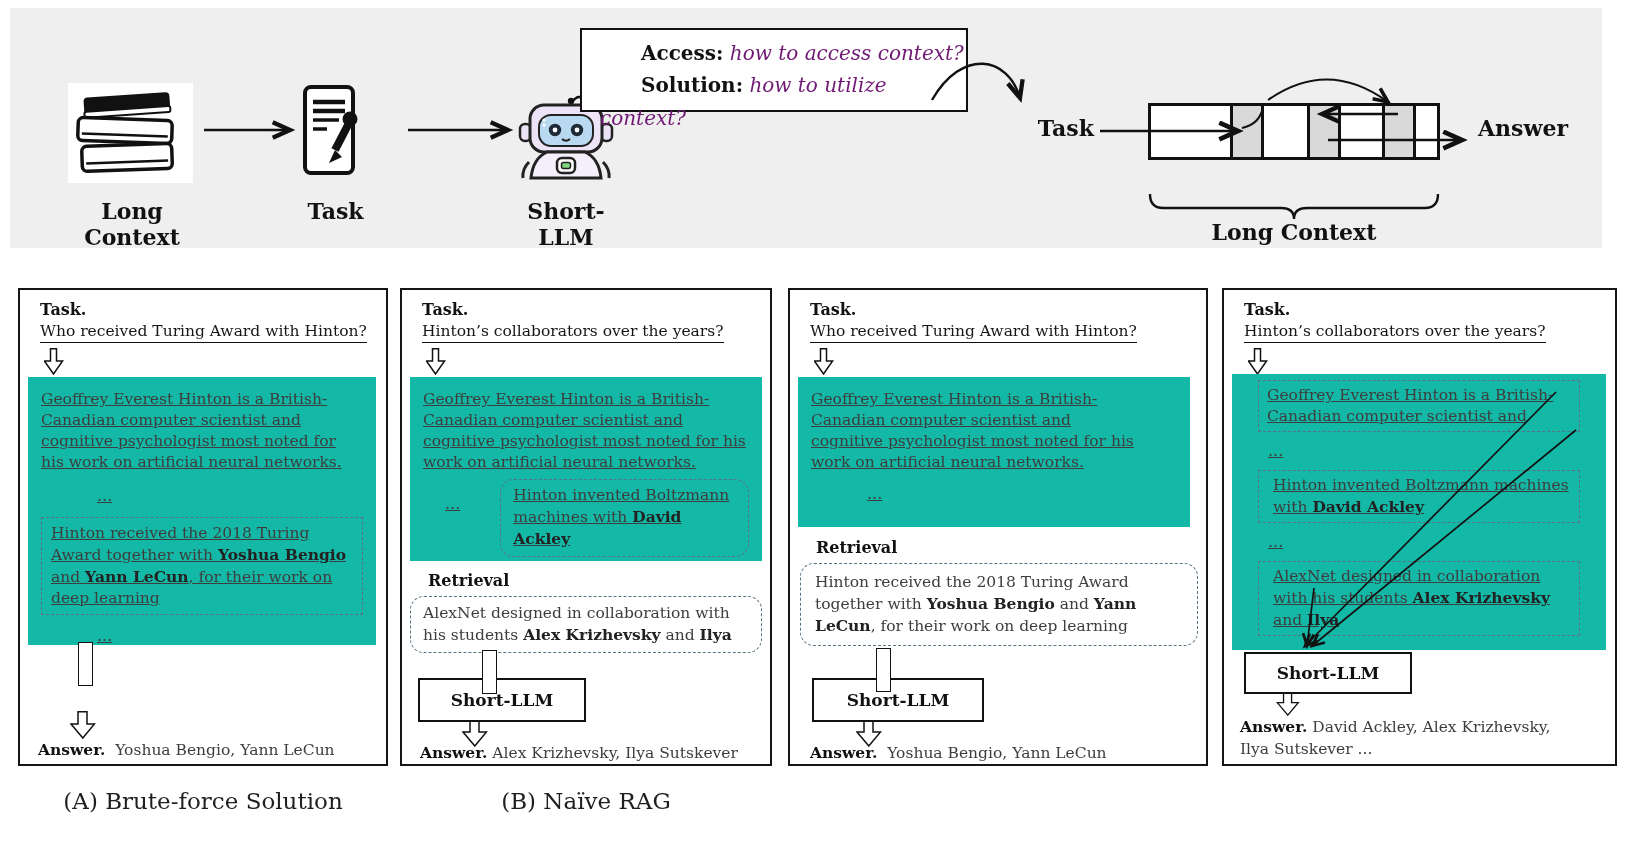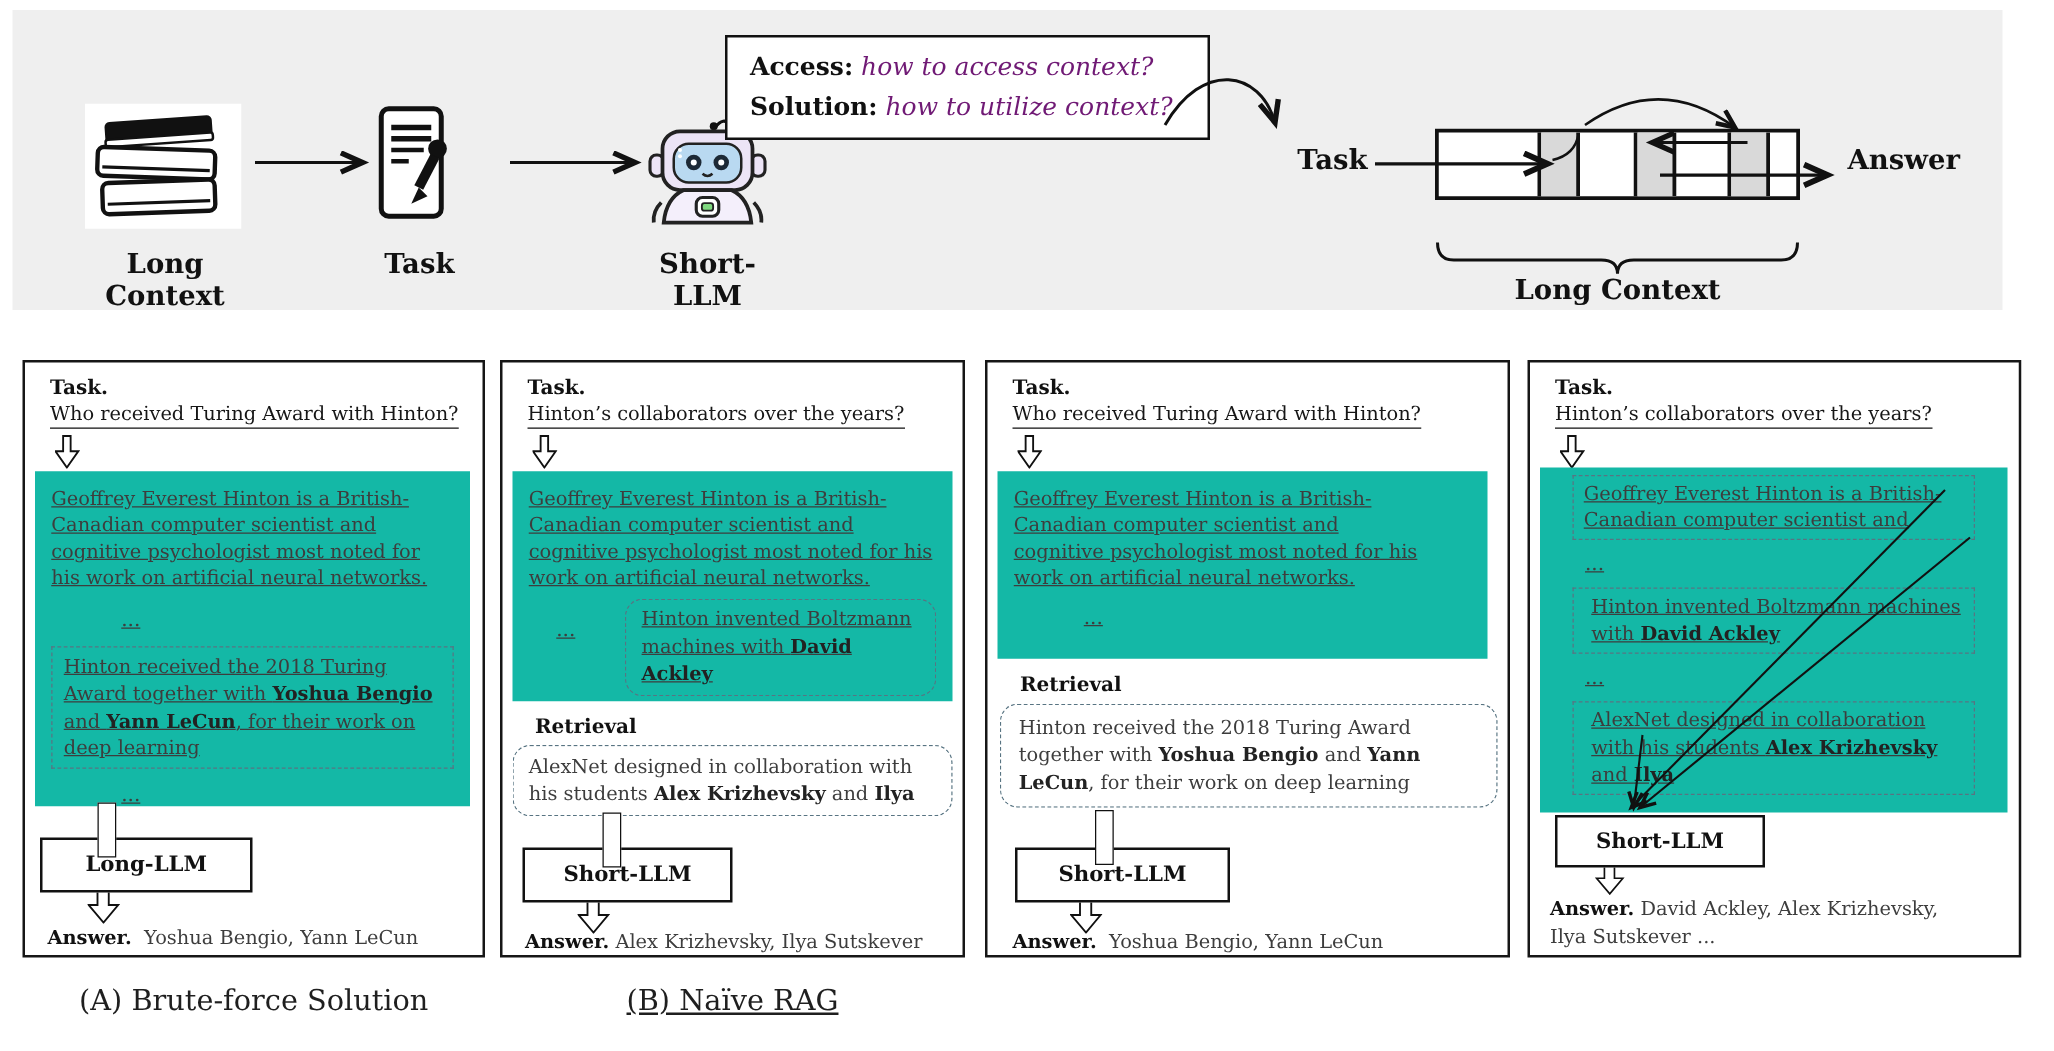--- a/index.html
+++ b/index.html
@@ -4,21 +4,21 @@
 <style>
   html,body{margin:0;padding:0;background:#fff;}
   #canvas{position:relative;width:1643px;height:841px;background:#fff;
           font-family:"DejaVu Serif","Liberation Serif",serif;color:#222;overflow:hidden;}
   .abs{position:absolute;}
   
   #banner{position:absolute;left:10px;top:8px;width:1592px;height:240px;background:#efefef;}
   .blabel{position:absolute;font-weight:bold;font-size:22px;color:#111;text-align:center;}
   #bubble{position:absolute;left:570px;top:20px;width:388px;height:84px;background:#fff;
           border:2.5px solid #111;box-sizing:border-box;padding:7px 0 0 18px;font-size:20px;line-height:1.62;}
-  #bubble .bb{font-weight:bold;font-style:normal;color:#111;}
+  #bubble .bb{font-weight:bold;font-style:normal;color:#111;margin-left:41px;}
   #bubble .bi{font-style:italic;color:#701a75;}
   
   #ctxbar{position:absolute;left:1138px;top:95px;width:292px;height:57px;border:3px solid #111;
           box-sizing:border-box;display:flex;background:#fff;}
   #ctxbar .seg{height:100%;border-right:3px solid #111;box-sizing:border-box;}
   #ctxbar .seg:last-child{border-right:none;}
   #ctxbar .g{background:#d9d9d9;}
   
   .panel{position:absolute;top:288px;height:478px;border:2.5px solid #161616;background:#fff;box-sizing:border-box;}
   .ptask{position:absolute;font-weight:bold;font-size:16px;color:#111;}
@@ -148,21 +148,20 @@
     </svg>
     <div class="graybox" style="left:8px;top:87px;width:348px;height:268px;padding:12px 13px;">
       <div>Geoffrey Everest Hinton is a British-Canadian computer scientist and cognitive psychologist most noted for his work on artificial neural networks.</div>
       <div class="dots" style="margin:12px 0 10px 56px;">...</div>
       <div class="dashbox" style="padding:5px 9px;">
         <span>Hinton received the 2018 Turing Award together with </span><span class="b">Yoshua Bengio</span><span> and </span><span class="b">Yann LeCun</span><span>, for their work on deep learning</span>
       </div>
       <div class="dots" style="margin:10px 0 0 56px;">...</div>
     </div>
     <div class="shaft" style="left:58px;top:352px;height:42px;"></div>
-    <div class="llm" style="left:12px;top:380px;width:166px;height:40px;">Long-LLM</div>
     <svg class="abs" style="left:50px;top:421px;" width="26" height="28" viewBox="0 0 26 28">
       <polygon points="8,0.8 17,0.8 17,13 24.5,13 12.8,27 1,13 8,13" fill="#fff" stroke="#111" stroke-width="1.5"></polygon>
     </svg>
     <div class="ansrow" style="left:18px;top:449px;width:340px;">
       <span class="al">Answer.</span>&nbsp; <span>Yoshua Bengio, Yann LeCun</span>
     </div>
   </div>
   <div class="caption" style="left:18px;width:370px;">(A) Brute-force Solution</div>
 
   <div class="panel" style="left:400px;width:372px;">
@@ -186,21 +185,21 @@
     </div>
     <div class="shaft" style="left:80px;top:360px;height:42px;"></div>
     <div class="llm" style="left:16px;top:388px;width:164px;height:40px;">Short-LLM</div>
     <svg class="abs" style="left:60px;top:429px;" width="26" height="28" viewBox="0 0 26 28">
       <polygon points="8,0.8 17,0.8 17,13 24.5,13 12.8,27 1,13 8,13" fill="#fff" stroke="#111" stroke-width="1.5"></polygon>
     </svg>
     <div class="ansrow" style="left:18px;top:452px;width:350px;">
       <span class="al">Answer.</span> <span>Alex Krizhevsky, Ilya Sutskever</span>
     </div>
   </div>
-  <div class="caption" style="left:400px;width:372px;text-decoration:underline;">(B) Naïve RAG</div>
+  <div class="caption" style="left:400px;width:372px;">(B) Naïve RAG</div>
 
   <div class="panel" style="left:788px;width:420px;">
     <div class="ptask" style="left:20px;top:10px;">Task.</div>
     <div class="pq" style="left:20px;top:32px;"><span>Who received Turing Award with Hinton?</span></div>
     <svg class="abs" style="left:24px;top:58px;" width="20" height="27" viewBox="0 0 20 27">
       <polygon points="6.5,0.8 12.5,0.8 12.5,13 18.6,13 9.5,26 0.4,13 6.5,13" fill="#fff" stroke="#111" stroke-width="1.5"></polygon>
     </svg>
     <div class="graybox" style="left:8px;top:87px;width:392px;height:150px;padding:12px 13px;">
       <div style="max-width:324px;">Geoffrey Everest Hinton is a British-Canadian computer scientist and cognitive psychologist most noted for his work on artificial neural networks.</div>
       <div class="dots" style="margin:10px 0 0 56px;">...</div>

